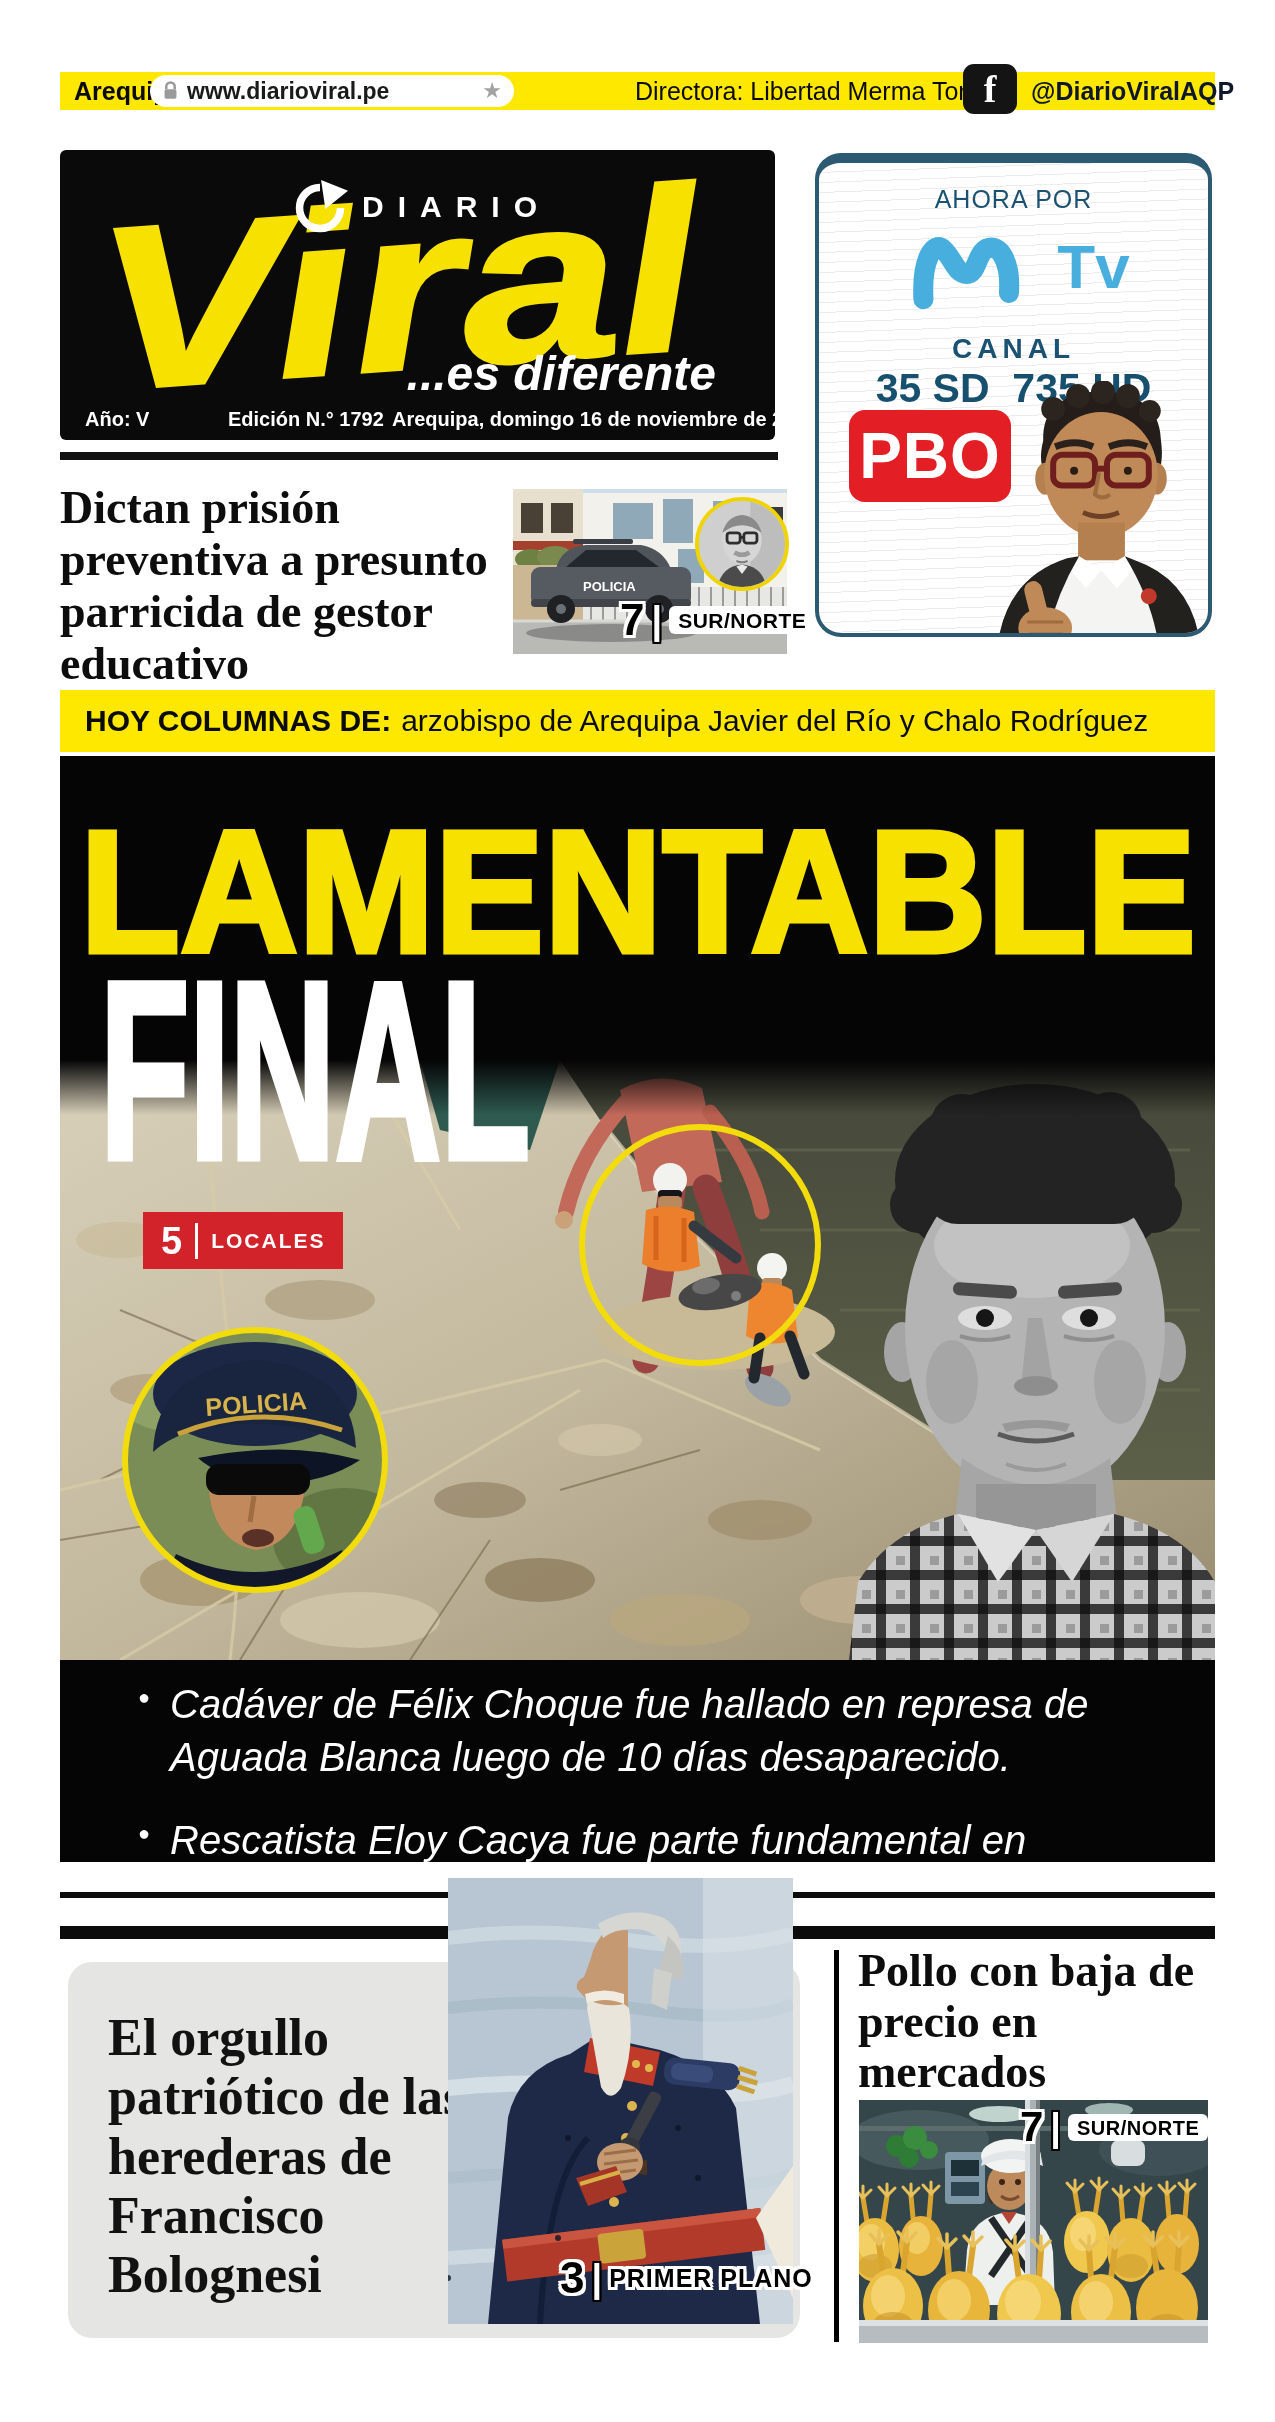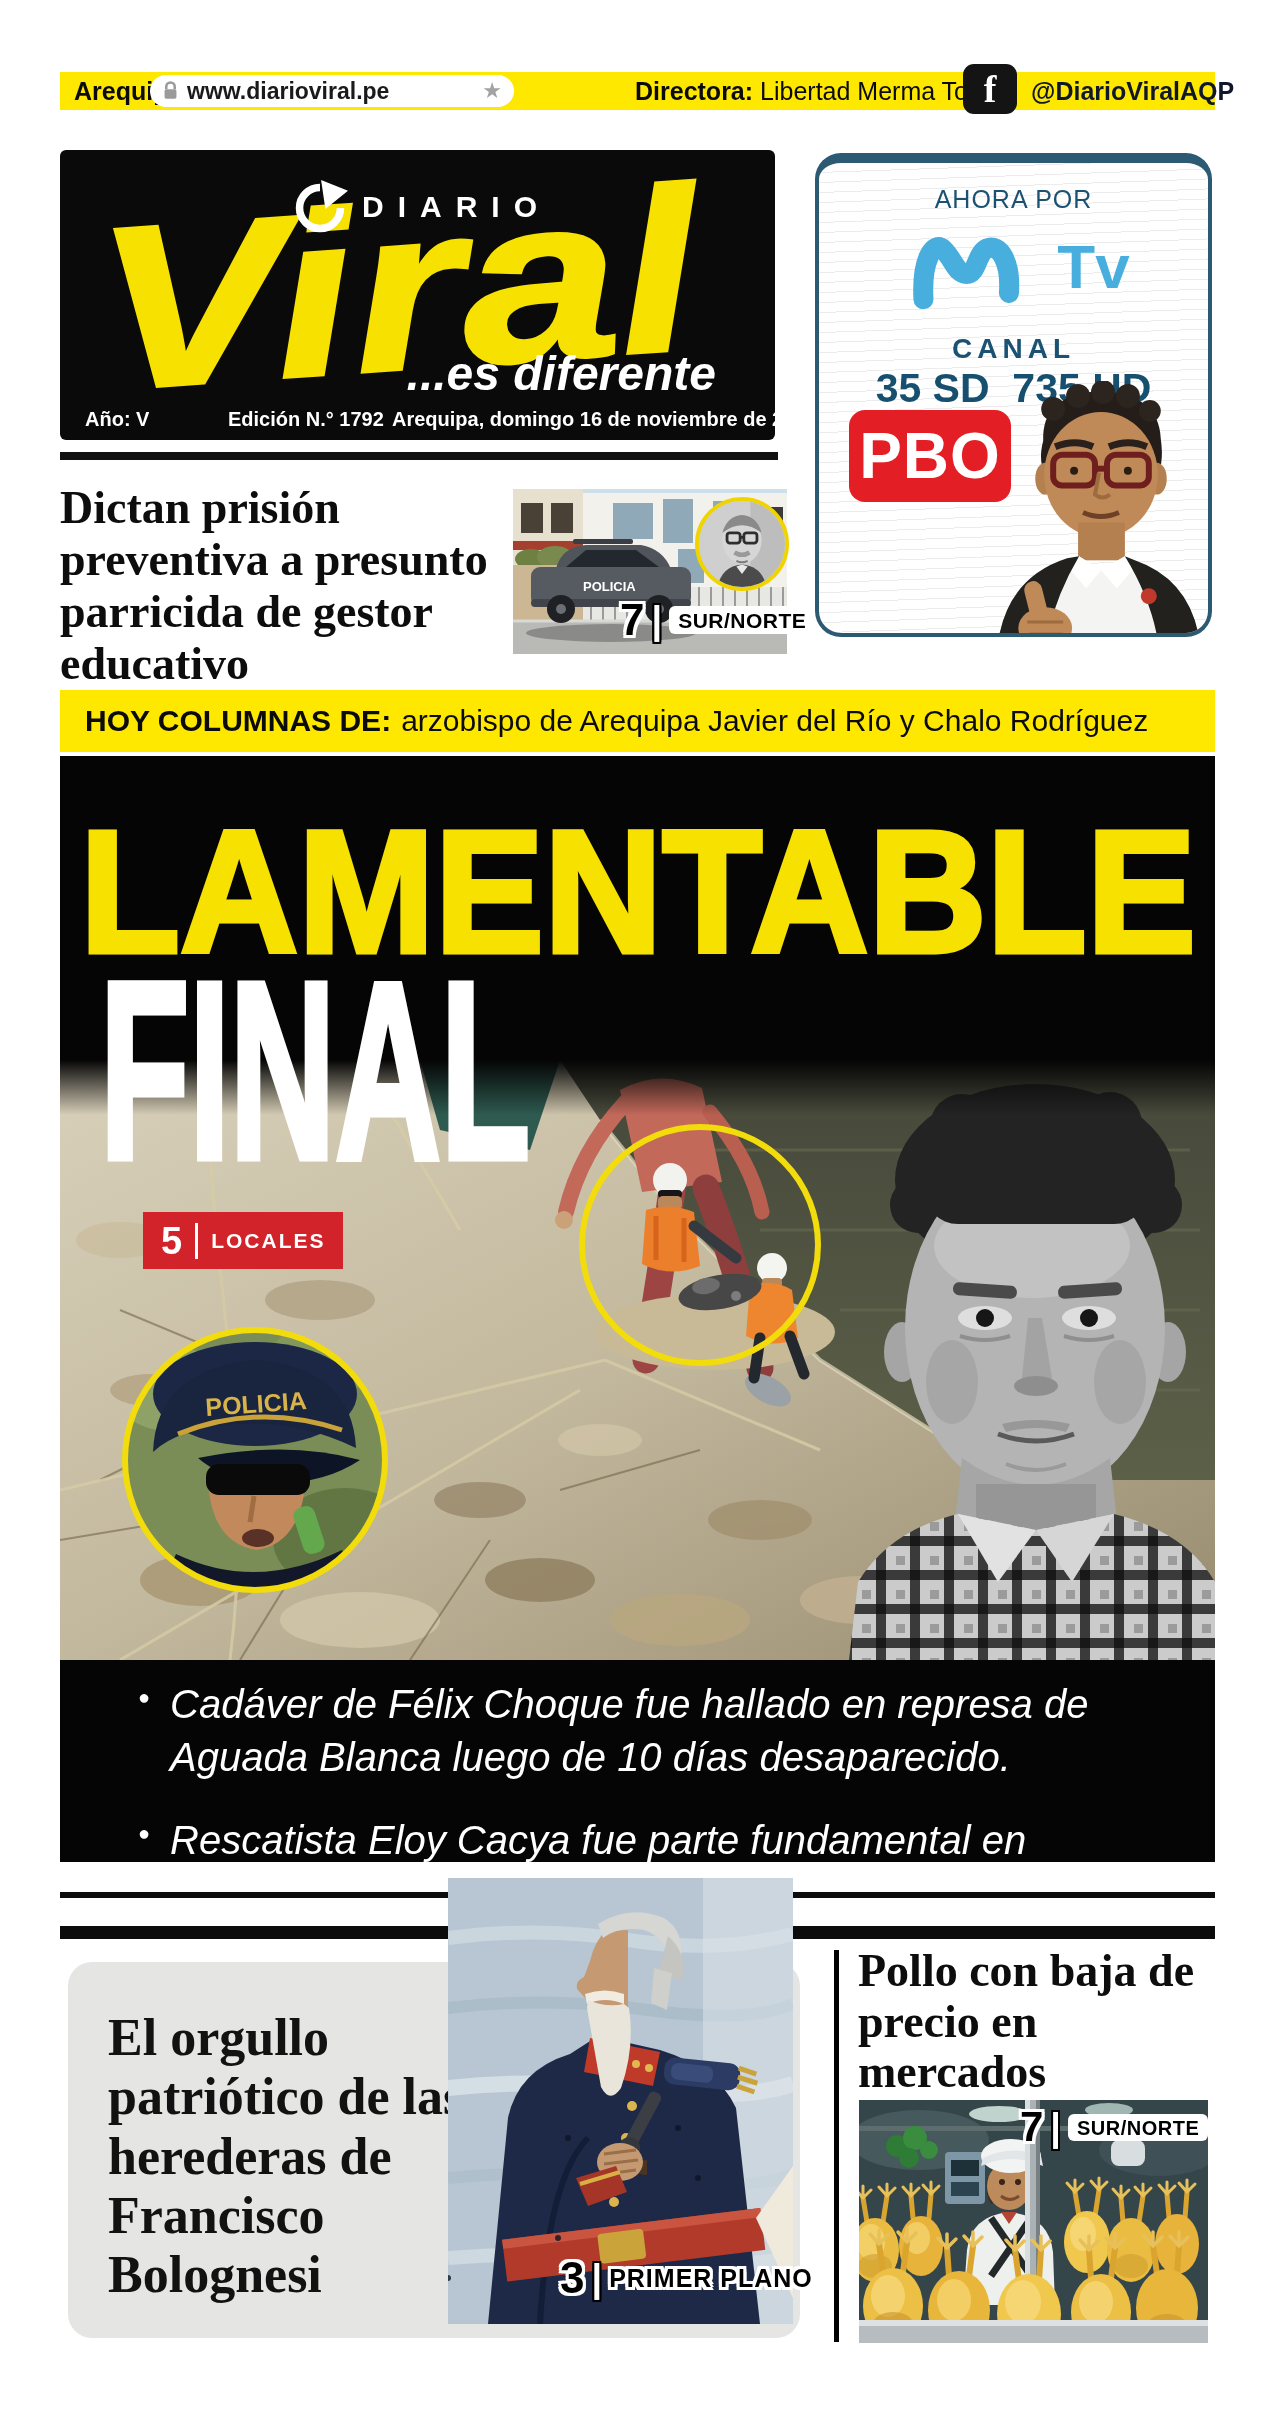--- a/index.html
+++ b/index.html
@@ -9,21 +9,21 @@
   .serif{font-family:"Liberation Serif",serif;}
 
   
   .topbar{left:60px;top:72px;width:1155px;height:38px;background:#ffe800;}
   .tb-loc{left:74px;top:77px;font-size:25px;font-weight:800;color:#0b0b0b;}
   .url-pill{left:150px;top:75px;width:364px;height:32px;background:#fff;border-radius:17px;
             display:flex;align-items:center;padding:0 12px;box-sizing:border-box;gap:8px;}
   .url-text{font-size:23px;font-weight:600;color:#1a1a1a;flex:1;}
   .star{font-size:22px;color:#a3a3a3;line-height:1;}
   .tb-dir{left:635px;top:77px;font-size:25px;color:#0b0b0b;}
-  .tb-dir b{font-weight:700;}
+  .tb-dir b{font-weight:400;}
   .fb{left:963px;top:64px;width:54px;height:50px;background:#141414;border-radius:11px;
       display:flex;align-items:center;justify-content:center;}
   .fb span{color:#fff;font-family:"Liberation Serif",serif;font-weight:bold;font-size:38px;line-height:1;}
   .tb-handle{left:1031px;top:77px;font-size:25px;font-weight:800;color:#0f172a;}
 
   
   .masthead{left:60px;top:150px;width:715px;height:290px;background:#0a0a0a;border-radius:6px;}
   .kicker{left:302px;top:40px;color:#fff;font-size:30px;font-weight:700;letter-spacing:14px;}
   .tagline{left:0;top:196px;width:656px;text-align:right;color:#fff;font-size:48px;
            font-style:italic;font-weight:800;}

